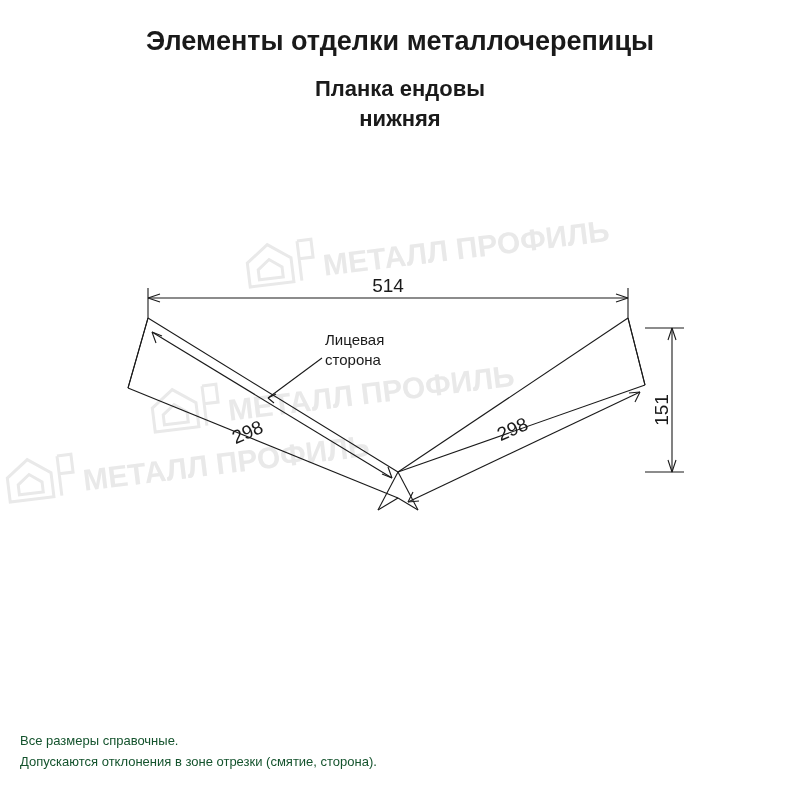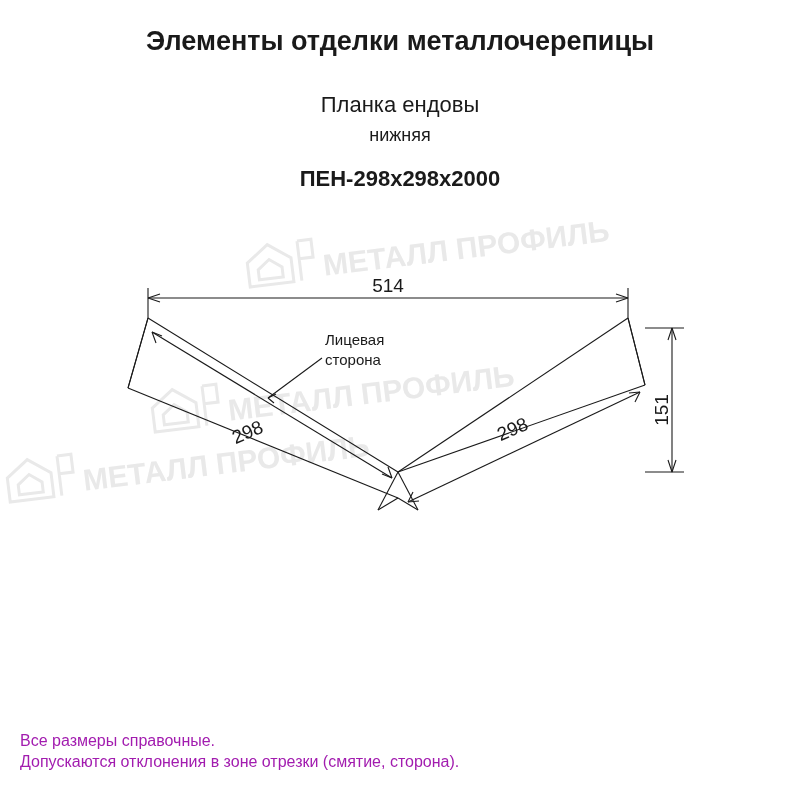--- a/index.html
+++ b/index.html
@@ -28,27 +28,27 @@
     text-align: center;
   }
   .title-main {
     font-size: 27px;
     font-weight: bold;
     letter-spacing: 0px;
     line-height: 34px;
   }
   .title-sub {
     font-size: 22px;
-    font-weight: normal;
+    font-weight: bold;
     line-height: 30px;
-    margin-top: 32px;
+    margin-top: 16px;
   }
   .title-sub2 {
-    font-size: 18px;
-    font-weight: normal;
+    font-size: 22px;
+    font-weight: bold;
     line-height: 30px;
   }
   .title-code {
     font-size: 22px;
     font-weight: bold;
     line-height: 30px;
     margin-top: 14px;
   }
   .drawing {
     position: absolute;
@@ -62,44 +62,43 @@
     top: 210px;
     left: 0;
     width: 800px;
     height: 380px;
     pointer-events: none;
   }
   .footer {
     position: absolute;
     left: 20px;
     bottom: 28px;
-    font-size: 16px;
+    font-size: 13px;
     line-height: 21px;
-    color: #a21caf;
+    color: #14532d;
   }
   .dim-label {
     font-size: 19px;
     fill: #1a1a1a;
   }
   .face-label {
     font-size: 15px;
     fill: #1a1a1a;
   }
   svg { display: block; }
 </style>
 </head>
 <body>
 
 <div class="page">
 
   <div class="title-block">
     <div class="title-main">Элементы отделки металлочерепицы</div>
     <div class="title-sub">Планка ендовы</div>
     <div class="title-sub2">нижняя</div>
-    <div class="title-code">ПЕН-298х298х2000</div>
   </div>
 
   <div class="watermarks">
     <svg width="800" height="380" viewBox="0 0 800 380" xmlns="http://www.w3.org/2000/svg">
       <g fill="#e9e9e9" font-family="Liberation Sans, sans-serif" font-size="30" font-weight="bold">
         <g transform="translate(250,75) rotate(-7)">
           <text x="75" y="0">МЕТАЛЛ ПРОФИЛЬ</text>
           <g stroke="#e9e9e9" stroke-width="3" fill="none">
             <path d="M0,-22 L22,-38 L44,-22 L44,2 L0,2 Z"></path>
             <path d="M10,-14 L22,-23 L34,-14 L34,-4 L10,-4 Z"></path>

